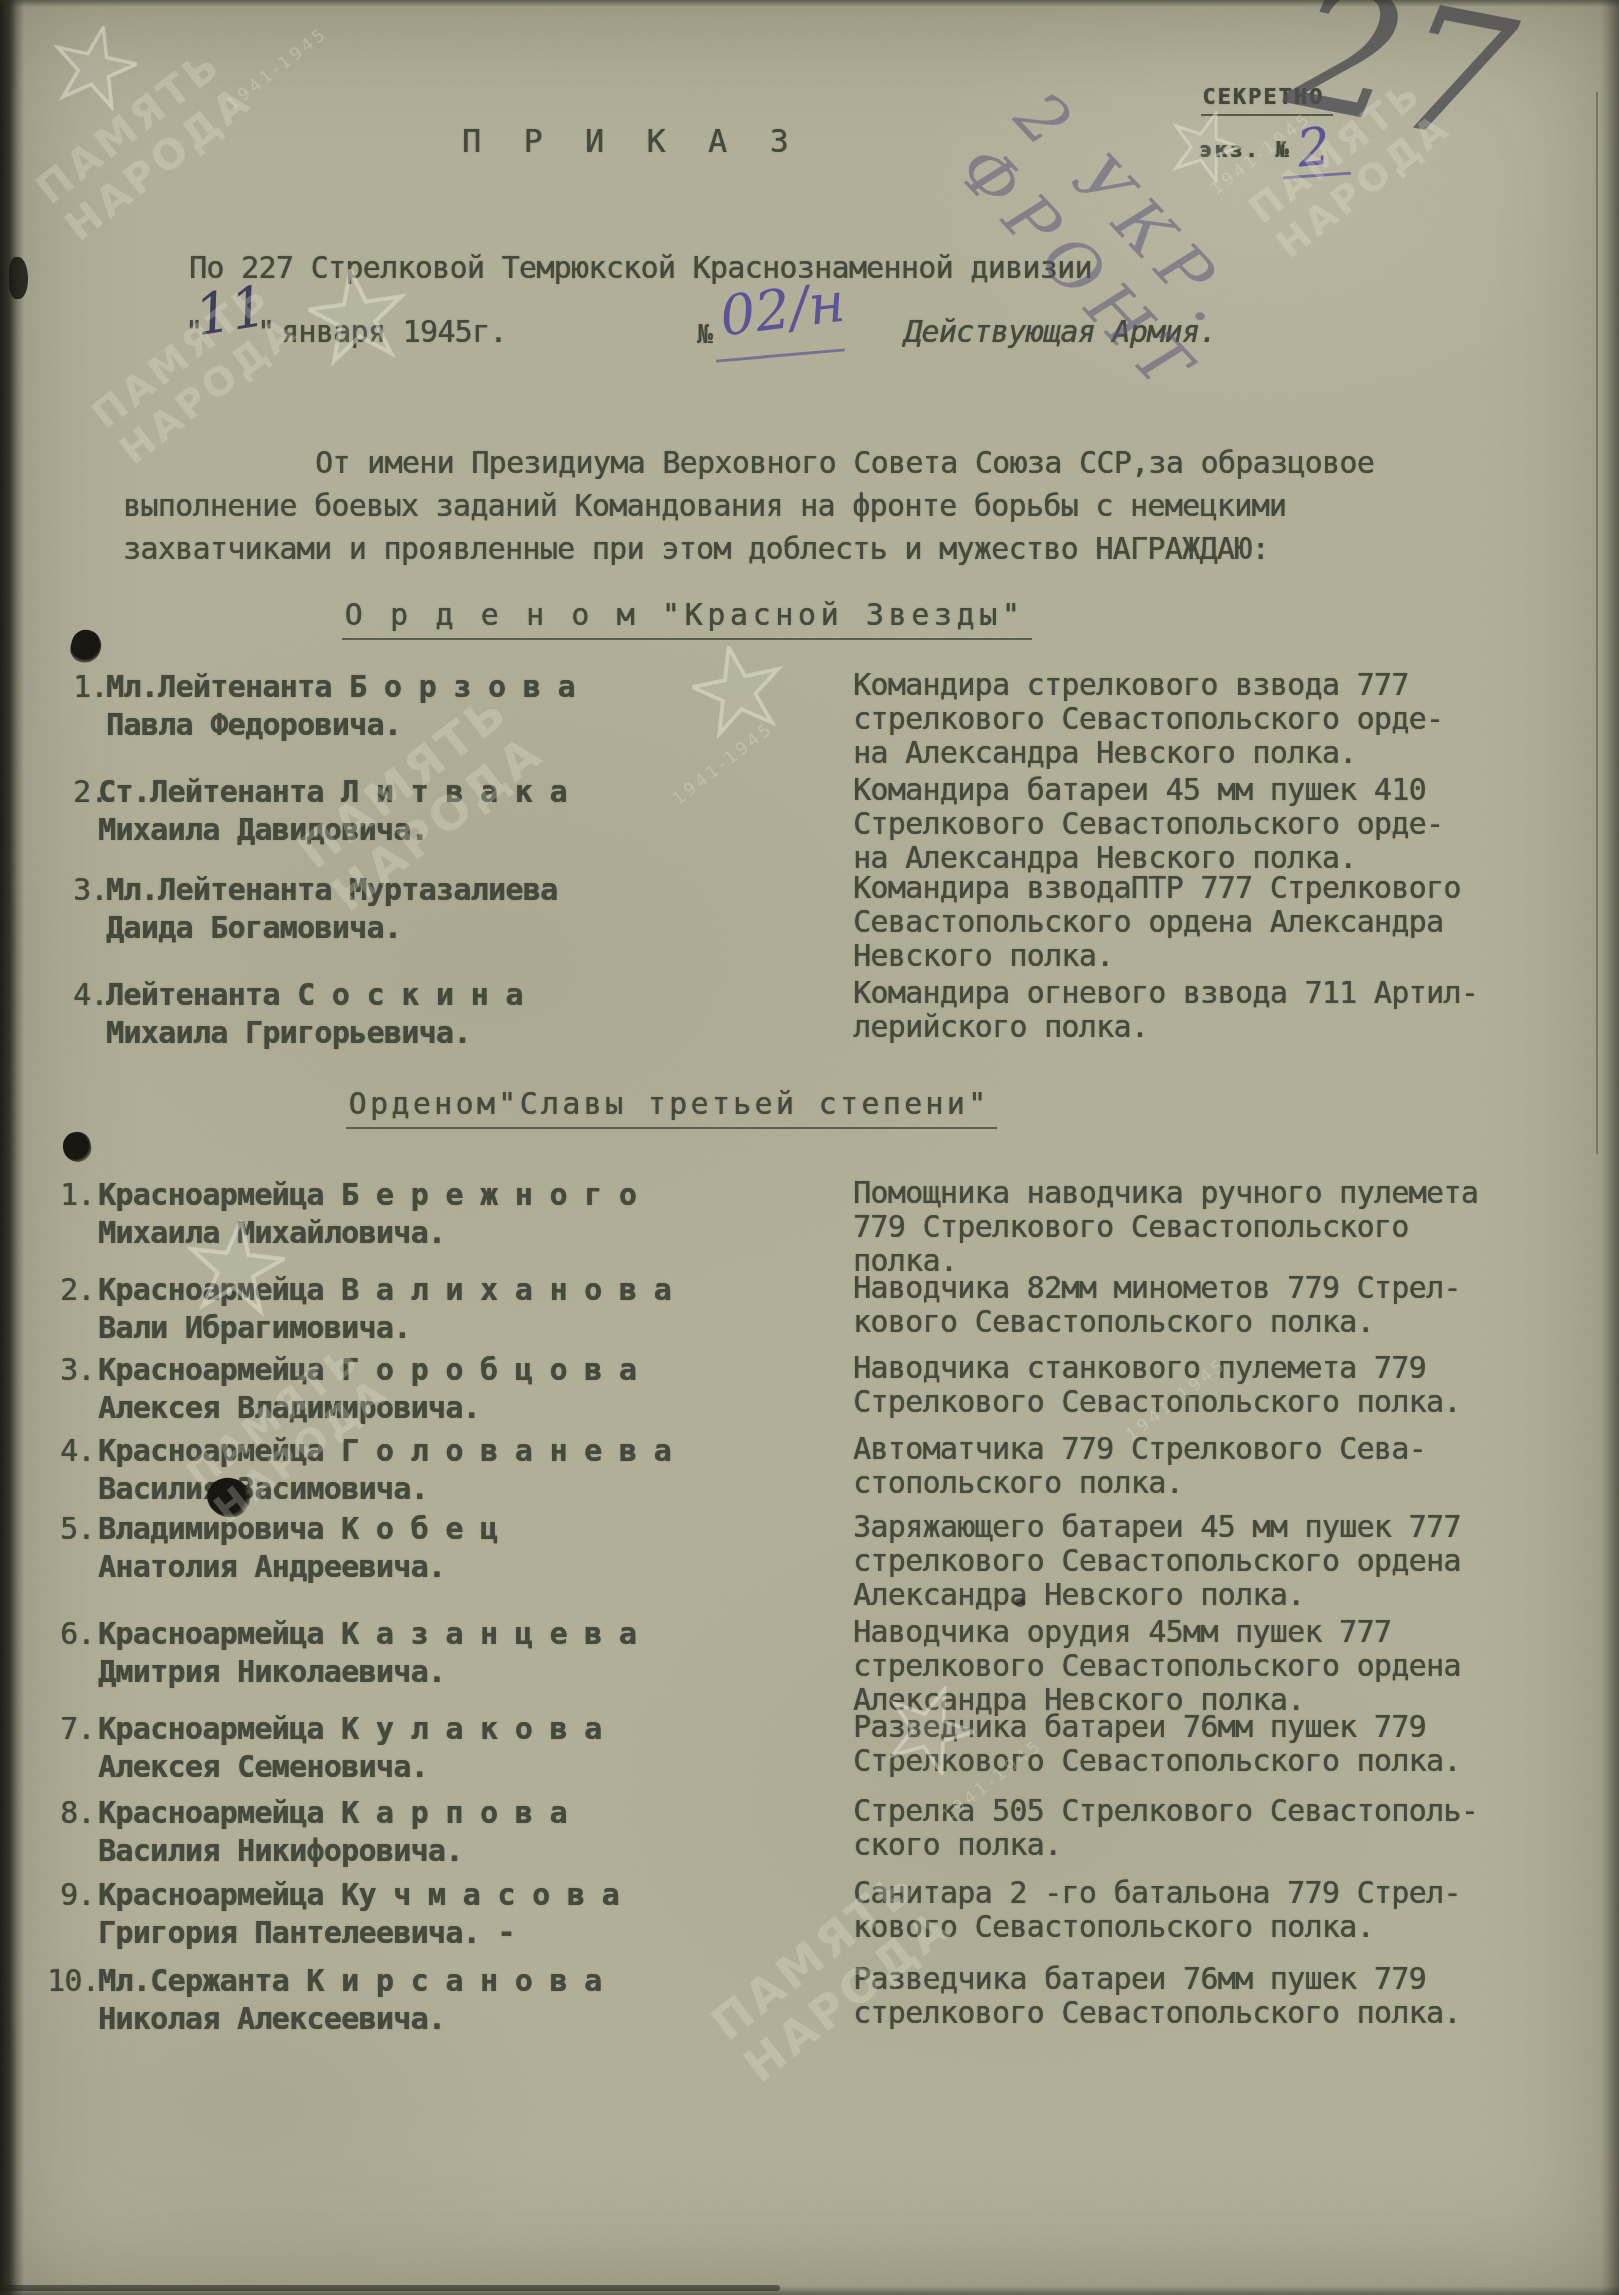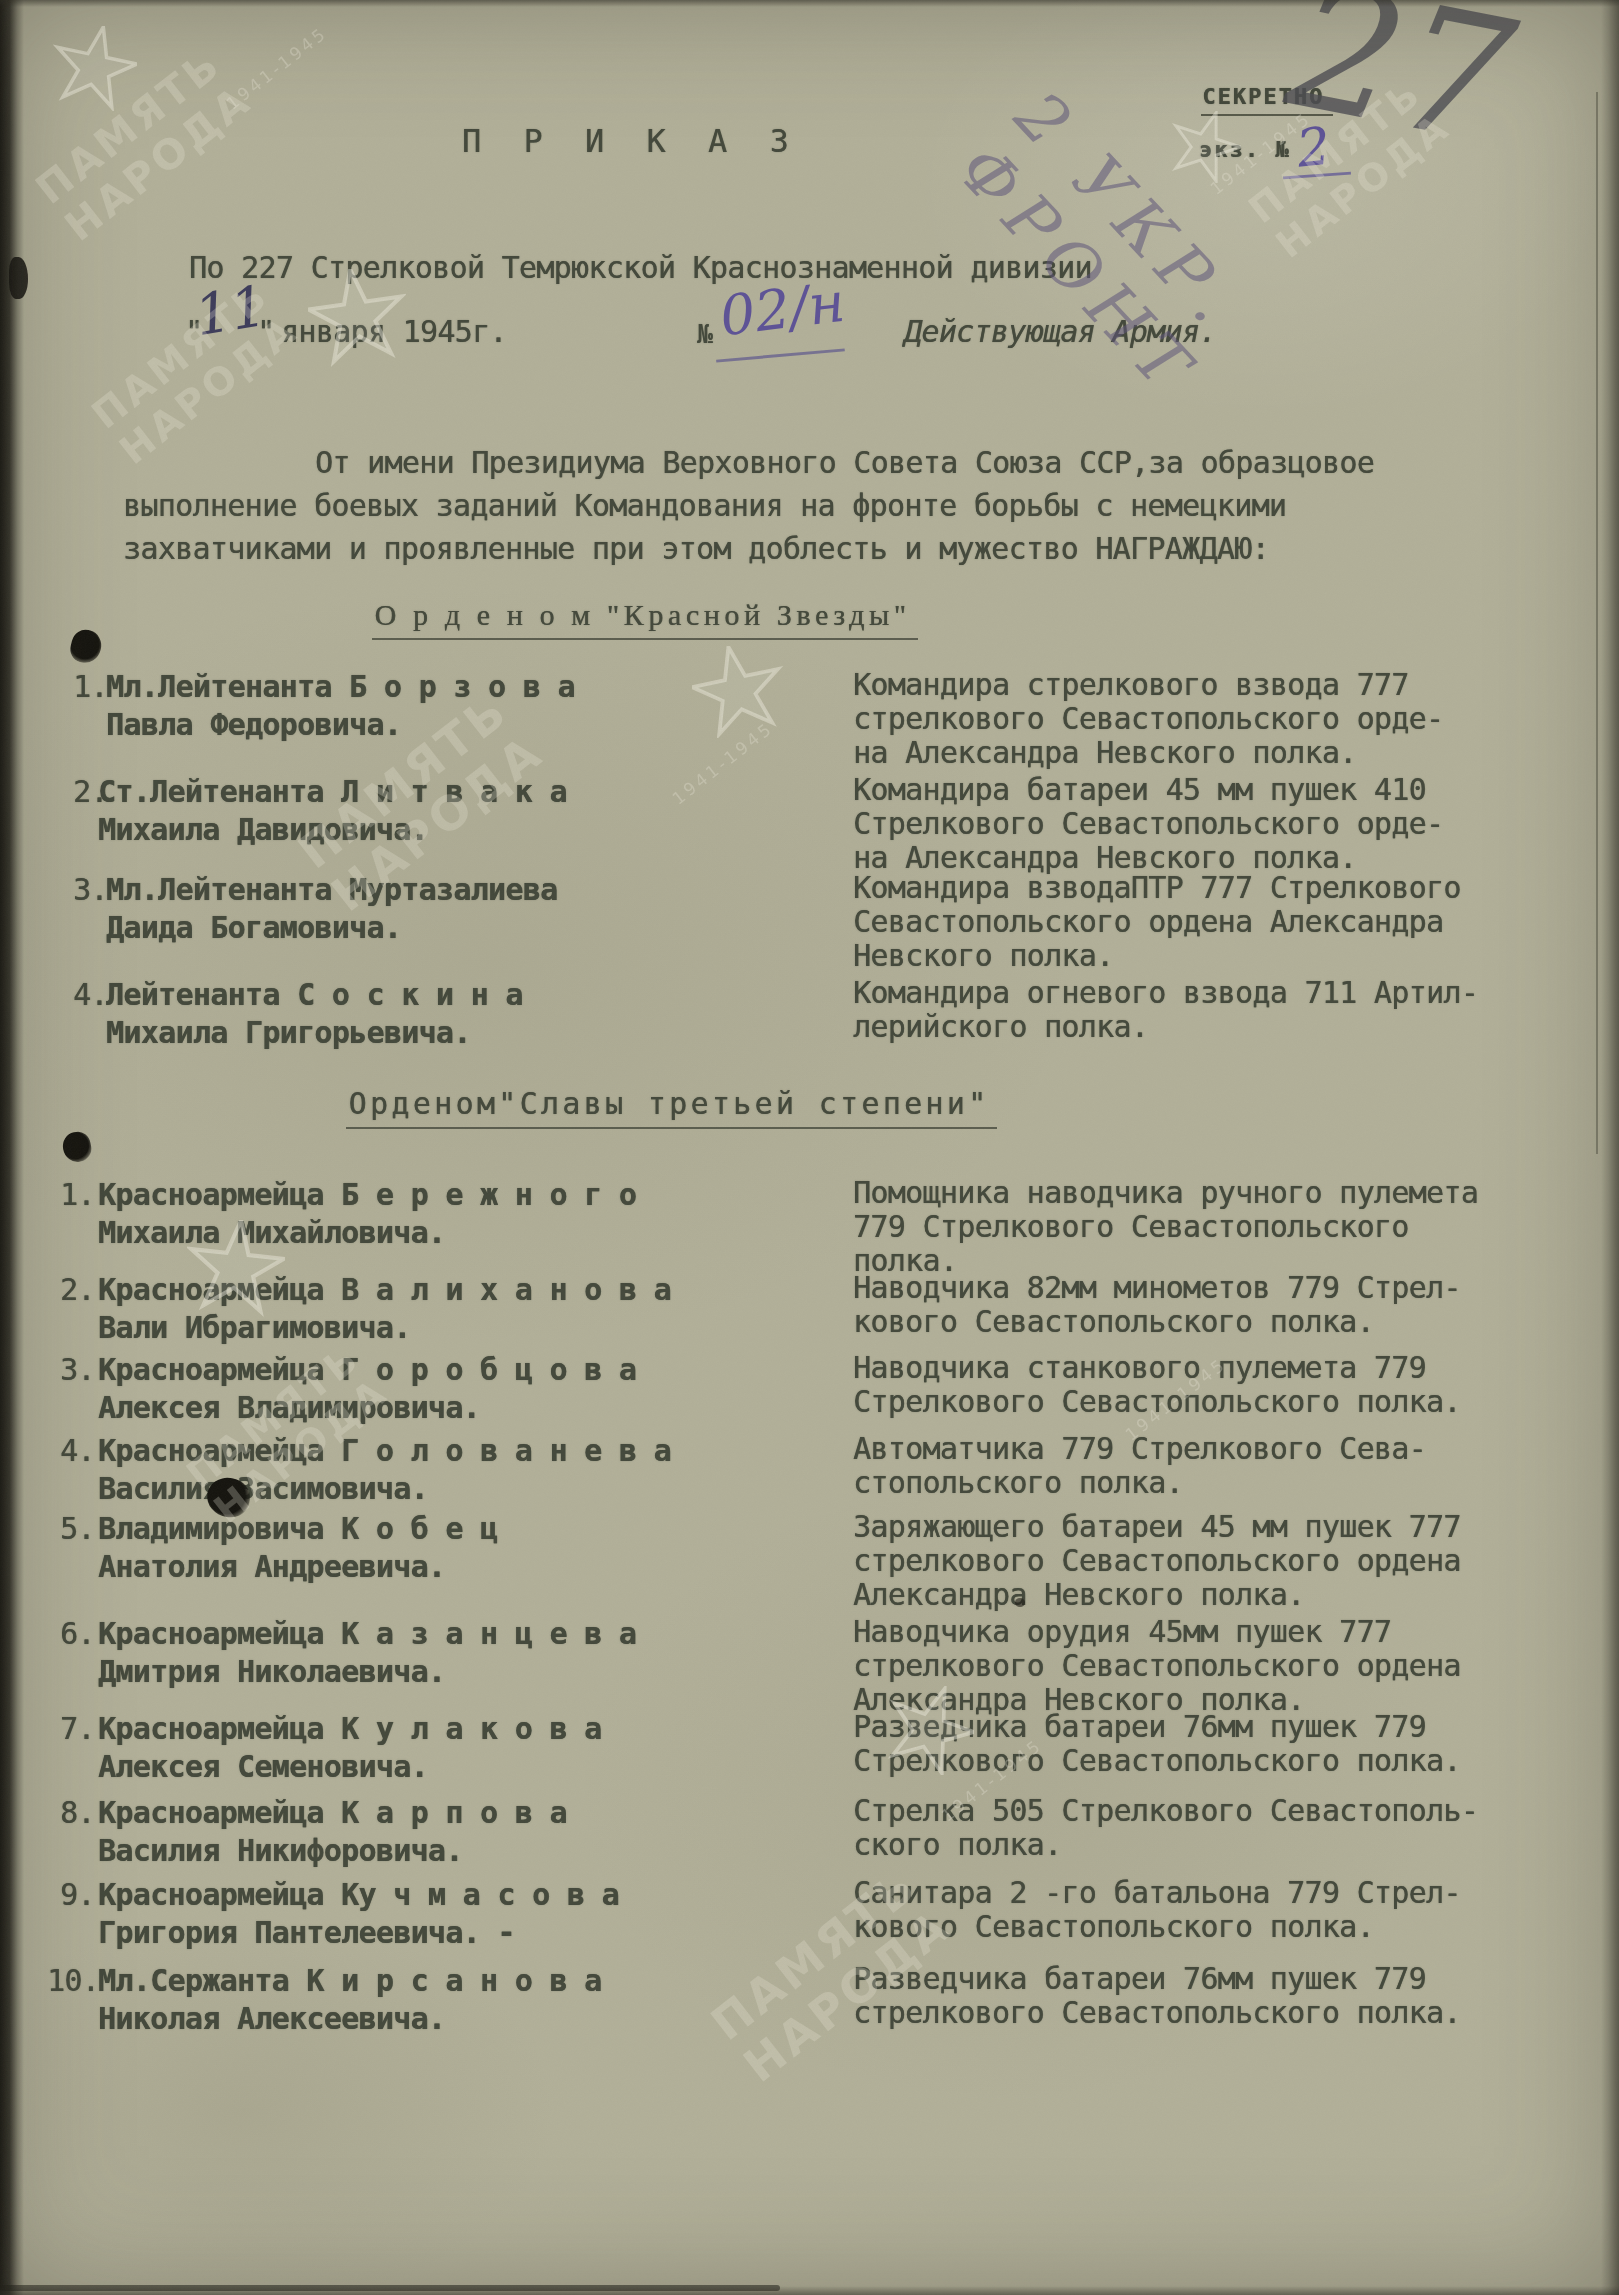--- a/index.html
+++ b/index.html
@@ -97,21 +97,21 @@
   <div class="typed" style="left:697px;top:316px;font-size:26px;">№</div>
   <div class="hw violet" style="left:720px;top:277px;font-size:55px;transform:rotate(-7deg);">02/н</div>
   <div style="position:absolute;left:716px;top:354px;width:129px;height:3.3px;
               background:rgba(70,62,140,0.55);transform:rotate(-5deg);z-index:20;"></div>
   <div class="typed" style="left:904px;top:313px;font-style:italic;">Действующая Армия.</div>
 
   <div class="typed" style="left:123px;top:441px;width:1410px;line-height:43px;text-indent:192px;">От имени Президиума Верховного Совета Союза ССР,за образцовое
 выполнение боевых заданий Командования на фронте борьбы с немецкими
 захватчиками и проявленные при этом доблесть и мужество  НАГРАЖДАЮ:</div>
 
-  <div class="typed sec-h" style="left:372px;top:596px;letter-spacing:4.6px;font-family:Liberation Serif, serif;">О р д е н о м "Красной Звезды"</div>
+  <div class="typed sec-h" style="left:342px;top:596px;letter-spacing:4.6px;">О р д е н о м "Красной Звезды"</div>
 
   <div class="row" style="top:668px">
     <span class="num typed" style="left:73px">1.</span>
     <div class="name typed" style="left:106px">Мл.Лейтенанта Б о р з о в а
 Павла Федоровича.</div>
     <div class="pos typed">Командира стрелкового взвода 777
 стрелкового Севастопольского орде-
 на Александра Невского полка.</div>
   </div>
   <div class="row" style="top:773px">

